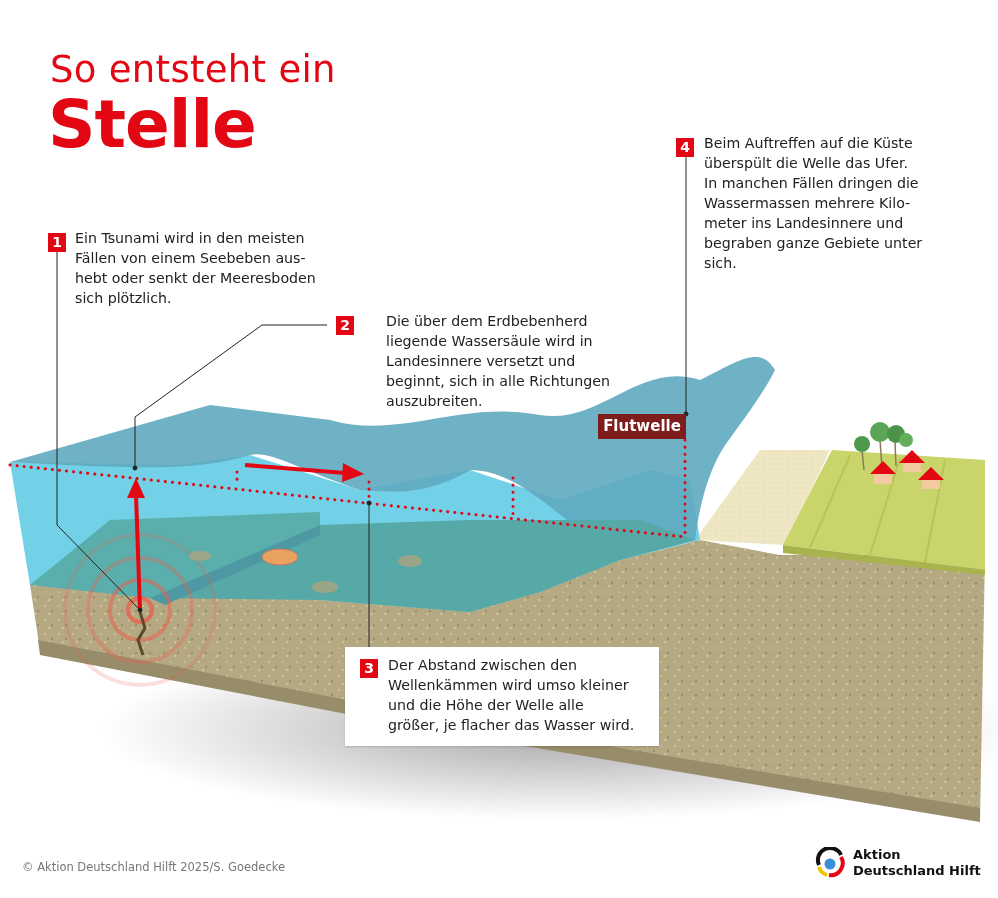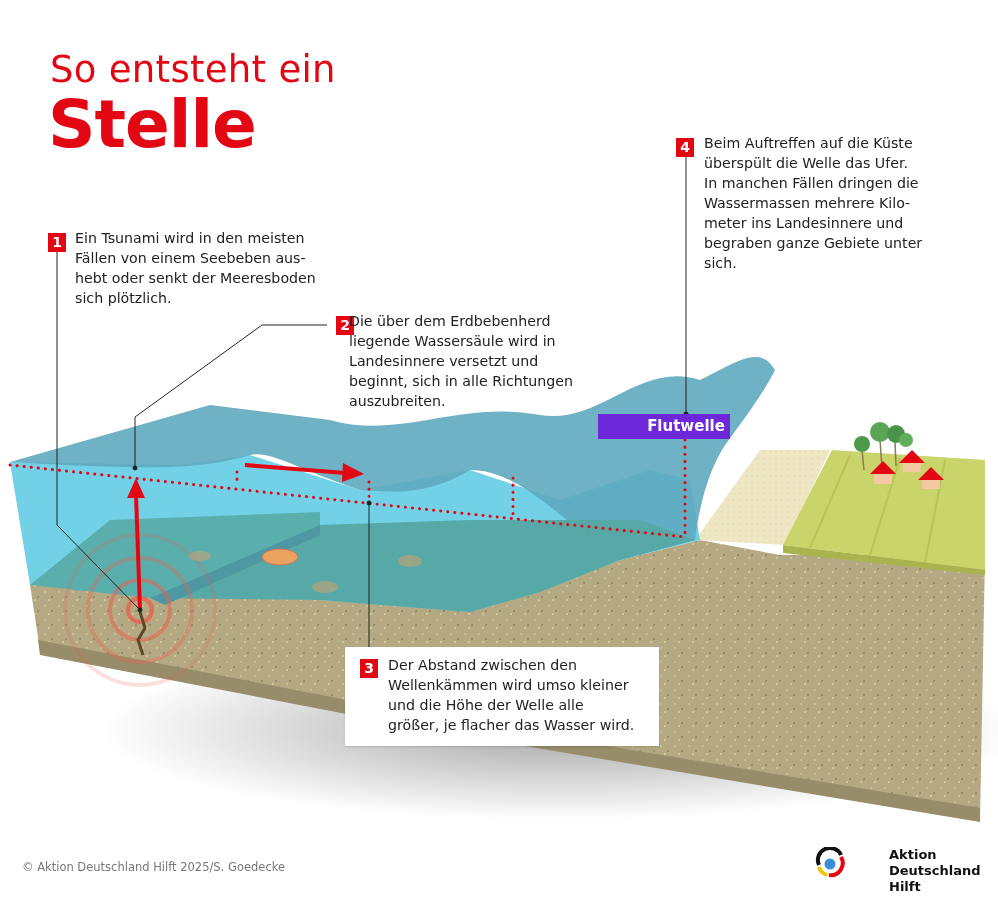--- a/index.html
+++ b/index.html
@@ -3,24 +3,24 @@
 <meta charset="utf-8">
 <style>
   html, body { margin:0; padding:0; background:#ffffff; }
   body { width:998px; height:898px; position:relative; overflow:hidden; font-family:"DejaVu Sans", sans-serif; color:#222; }
   .title-small { position:absolute; left:50px; top:48px; font-size:37px; color:#e30613; letter-spacing:0.3px; }
   .title-big { position:absolute; left:48px; top:86px; font-size:66px; font-weight:bold; color:#e30613; letter-spacing:-1px; }
   svg.scene { position:absolute; left:0; top:0; }
   .note { position:absolute; font-size:14.2px; line-height:20px; color:#222; }
   .badge { position:absolute; width:18px; height:19px; background:#e30613; color:#fff; font-weight:bold; font-size:14px; text-align:center; line-height:19px; }
   .note3-box { position:absolute; left:345px; top:647px; width:314px; height:99px; background:#fff; box-shadow:0 1px 2px rgba(0,0,0,0.15); }
-  .flut { position:absolute; left:598px; top:414px; width:88px; height:25px; background:#6d28d9; color:#fff; font-weight:bold; font-size:15px; text-align:center; line-height:25px;padding-left:44px; }
+  .flut { position:absolute; left:598px; top:414px; width:88px; height:25px; background:#7f1d1d; color:#fff; font-weight:bold; font-size:15px; text-align:center; line-height:25px; }
   .credit { position:absolute; left:22px; top:860px; font-size:11.5px; color:#777; }
   .logo { position:absolute; left:815px; top:845px; width:170px; height:40px; }
-  .logo-text { position:absolute; left:38px; top:2px; font-size:13px; font-weight:bold; line-height:16px; color:#111;margin-left:36px; }
+  .logo-text { position:absolute; left:38px; top:2px; font-size:13px; font-weight:bold; line-height:16px; color:#111; }
 </style>
 </head>
 <body>
 
 <div class="title-small">So entsteht ein</div>
 <div class="title-big">Stelle</div>
 
 <svg class="scene" width="998" height="898" viewBox="0 0 998 898">
   <defs>
     <radialGradient id="shadowG" cx="0.5" cy="0.5" r="0.5">
@@ -129,21 +129,21 @@
 
 <div class="badge" style="left:48px; top:233px;">1</div>
 <div class="note" style="left:75px; top:228px;">
   <div>Ein Tsunami wird in den meisten</div>
   <div>Fällen von einem Seebeben aus-</div>
   <div>hebt oder senkt der Meeresboden</div>
   <div>sich plötzlich.</div>
 </div>
 
 <div class="badge" style="left:336px; top:316px;">2</div>
-<div class="note" style="left:349px; top:311px;">
+<div class="note" style="left:386px; top:311px;">
   <div>Die über dem Erdbebenherd</div>
   <div>liegende Wassersäule wird in</div>
   <div>Landesinnere versetzt und</div>
   <div>beginnt, sich in alle Richtungen</div>
   <div>auszubreiten.</div>
 </div>
 
 <div class="note3-box"></div>
 <div class="badge" style="left:360px; top:659px;">3</div>
 <div class="note" style="left:388px; top:655px;">

